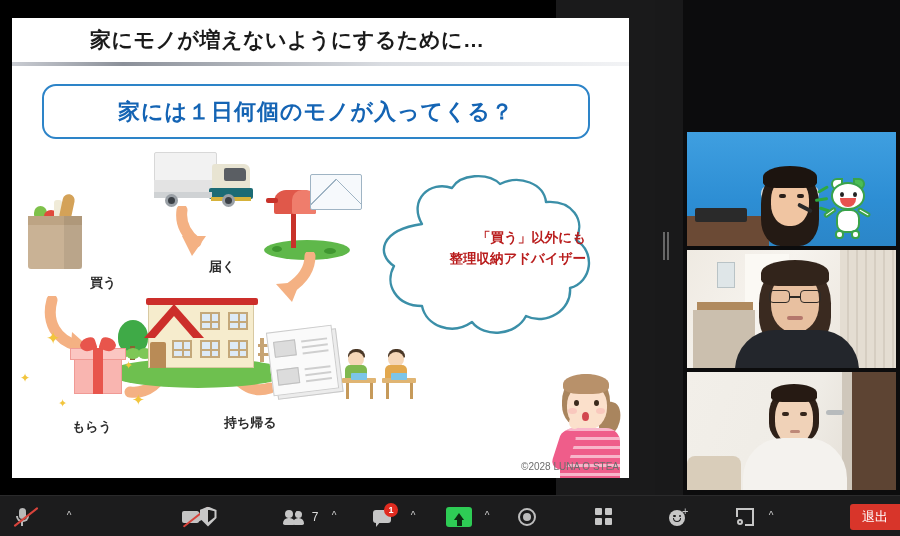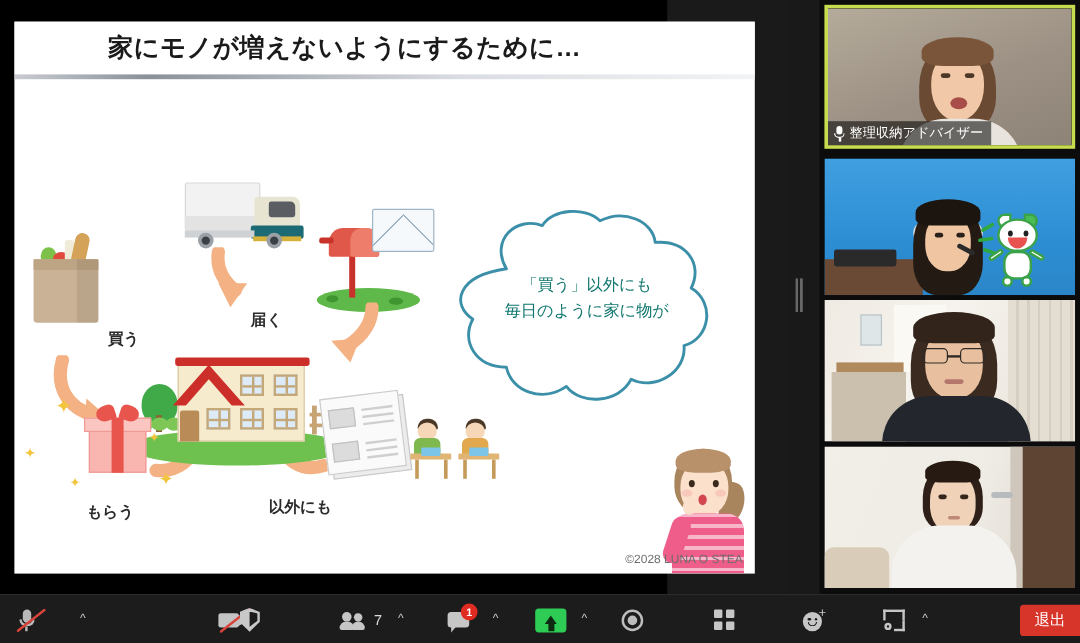--- a/index.html
+++ b/index.html
@@ -191,25 +191,25 @@
   
   .arrow { position: absolute; }
 
   
   .cloud { position: absolute; left: 352px; top: 26px; width: 250px; height: 180px; }
   .cloud svg { position: absolute; left: 0; top: 0; }
   .cloud-text {
     position: absolute;
     left: 28px; top: 56px;
     width: 194px;
-    text-align: center;
+    text-align: right;
     font-size: 13.5px;
-    font-weight: normal;
+    font-weight: bold;
     line-height: 1.55;
-    color: #0f766e;
+    color: #b91c1c;
   }
 
   
   .girl { position: absolute; left: 538px; top: 226px; width: 82px; height: 106px; }
   .g-hair-back { position: absolute; left: 12px; top: 2px; width: 48px; height: 54px; background: #a9855e; border-radius: 50% 50% 42% 42%; }
   .g-pony { position: absolute; left: 50px; top: 30px; width: 20px; height: 34px; background: #a9855e; border-radius: 40% 60% 55% 45%; transform: rotate(14deg); }
   .g-face { position: absolute; left: 17px; top: 12px; width: 40px; height: 46px; background: #fbe0cb; border-radius: 46% 46% 48% 48%; }
   .g-fringe { position: absolute; left: 13px; top: 2px; width: 46px; height: 20px; background: #b8916a; border-radius: 50% 50% 35% 35%; }
   .g-eye { position: absolute; top: 28px; width: 5px; height: 6px; background: #3a2a1c; border-radius: 50%; }
   .g-eye-l { left: 24px; } .g-eye-r { left: 44px; }
@@ -477,20 +477,23 @@
 <div class="app">
 
   <div class="share-area">
     <div class="slide">
 
       <div class="slide-title-bar">
         <div class="slide-title">家にモノが増えないようにするために…</div>
       </div>
       <div class="title-rule"></div>
 
+      <div class="qbox">
+        <div class="qbox-text">家には１日何個のモノが入ってくる？</div>
+      </div>
 
       <div class="illus">
 
         <div class="bag">
           <div class="veg1"></div>
             <div class="veg2"></div>
             <div class="veg3"></div>
             <div class="bread"></div>
           <div class="bag-body"></div>
             <div class="bag-fold"></div>
@@ -590,21 +593,21 @@
           <div class="news-front"></div>
           <div class="news-img"></div>
             <div class="news-img2"></div>
           <div class="news-ln" style="top:12px;"></div>
           <div class="news-ln" style="top:18px;"></div>
           <div class="news-ln" style="top:24px;"></div>
           <div class="news-ln" style="top:40px;"></div>
           <div class="news-ln" style="top:46px;"></div>
           <div class="news-ln" style="top:52px;"></div>
         </div>
-        <div class="lbl lbl-carry">以外にも</div>
+        <div class="lbl lbl-carry">持ち帰る</div>
 
         <div class="desks">
           <div class="kid-hair" style="left:6px;"></div>
           <div class="kid-head" style="left:6px;"></div>
           <div class="kid-body" style="left:3px;background:#7fb84f;"></div>
           <div class="desk desk-a"></div>
           <div class="book" style="left:9px;"></div>
           <div class="desk-leg" style="left:4px;"></div>
             <div class="desk-leg" style="left:28px;"></div>
           <div class="kid-hair" style="left:46px;"></div>
@@ -619,21 +622,21 @@
         <div class="cloud">
           <svg width="250" height="180" viewBox="0 0 250 180">
             <path d="M58 52 C44 28 66 8 88 16 C96 2 124 0 136 12
                      C156 2 180 12 182 30 C208 28 222 48 212 68
                      C232 80 228 110 206 116 C208 138 182 154 162 144
                      C152 164 120 166 108 150 C88 164 62 154 58 134
                      C32 134 20 112 30 94 C12 82 16 58 58 52 Z" fill="#ffffff" stroke="#3b8fa8" stroke-width="2.4" stroke-linejoin="round"></path>
           </svg>
           <div class="cloud-text">
             <div>「買う」以外にも</div>
-            <div>毎日のように家に物が</div>
+            <div>整理収納アドバイザー</div>
           </div>
         </div>
 
         <div class="girl">
           <div class="g-hair-back"></div>
           <div class="g-pony"></div>
           <div class="g-face"></div>
           <div class="g-fringe"></div>
           <div class="g-eye g-eye-l"></div>
             <div class="g-eye g-eye-r"></div>
@@ -650,39 +653,20 @@
       <div class="copyright">©2028 LUNA O STEA</div>
     </div>
   </div>
 
   <div class="divider">
     <div class="divider-grip"></div>
   </div>
 
   <div class="tiles">
 
-    <div class="tile tile-1">
-      <div class="feed f1">
-        <div class="p-hair"></div>
-          <div class="p-face"></div>
-          <div class="p-fringe"></div>
-        <div class="p-eye p-eye-l"></div>
-          <div class="p-eye p-eye-r"></div>
-        <div class="p-mouth"></div>
-          <div class="p-body"></div>
-      </div>
-      <div class="name-tag">
-        <span class="mic-glyph">
-            <i></i>
-            <b></b>
-            <s></s>
-          </span>
-        <span>整理収納アドバイザー</span>
-      </div>
-    </div>
 
     <div class="tile tile-2">
       <div class="feed f2">
         <div class="desk2"></div>
           <div class="mon2"></div>
         <div class="ear-l"></div>
           <div class="ear-r"></div>
         <div class="p-hair"></div>
           <div class="p-face"></div>
           <div class="p-fringe"></div>

